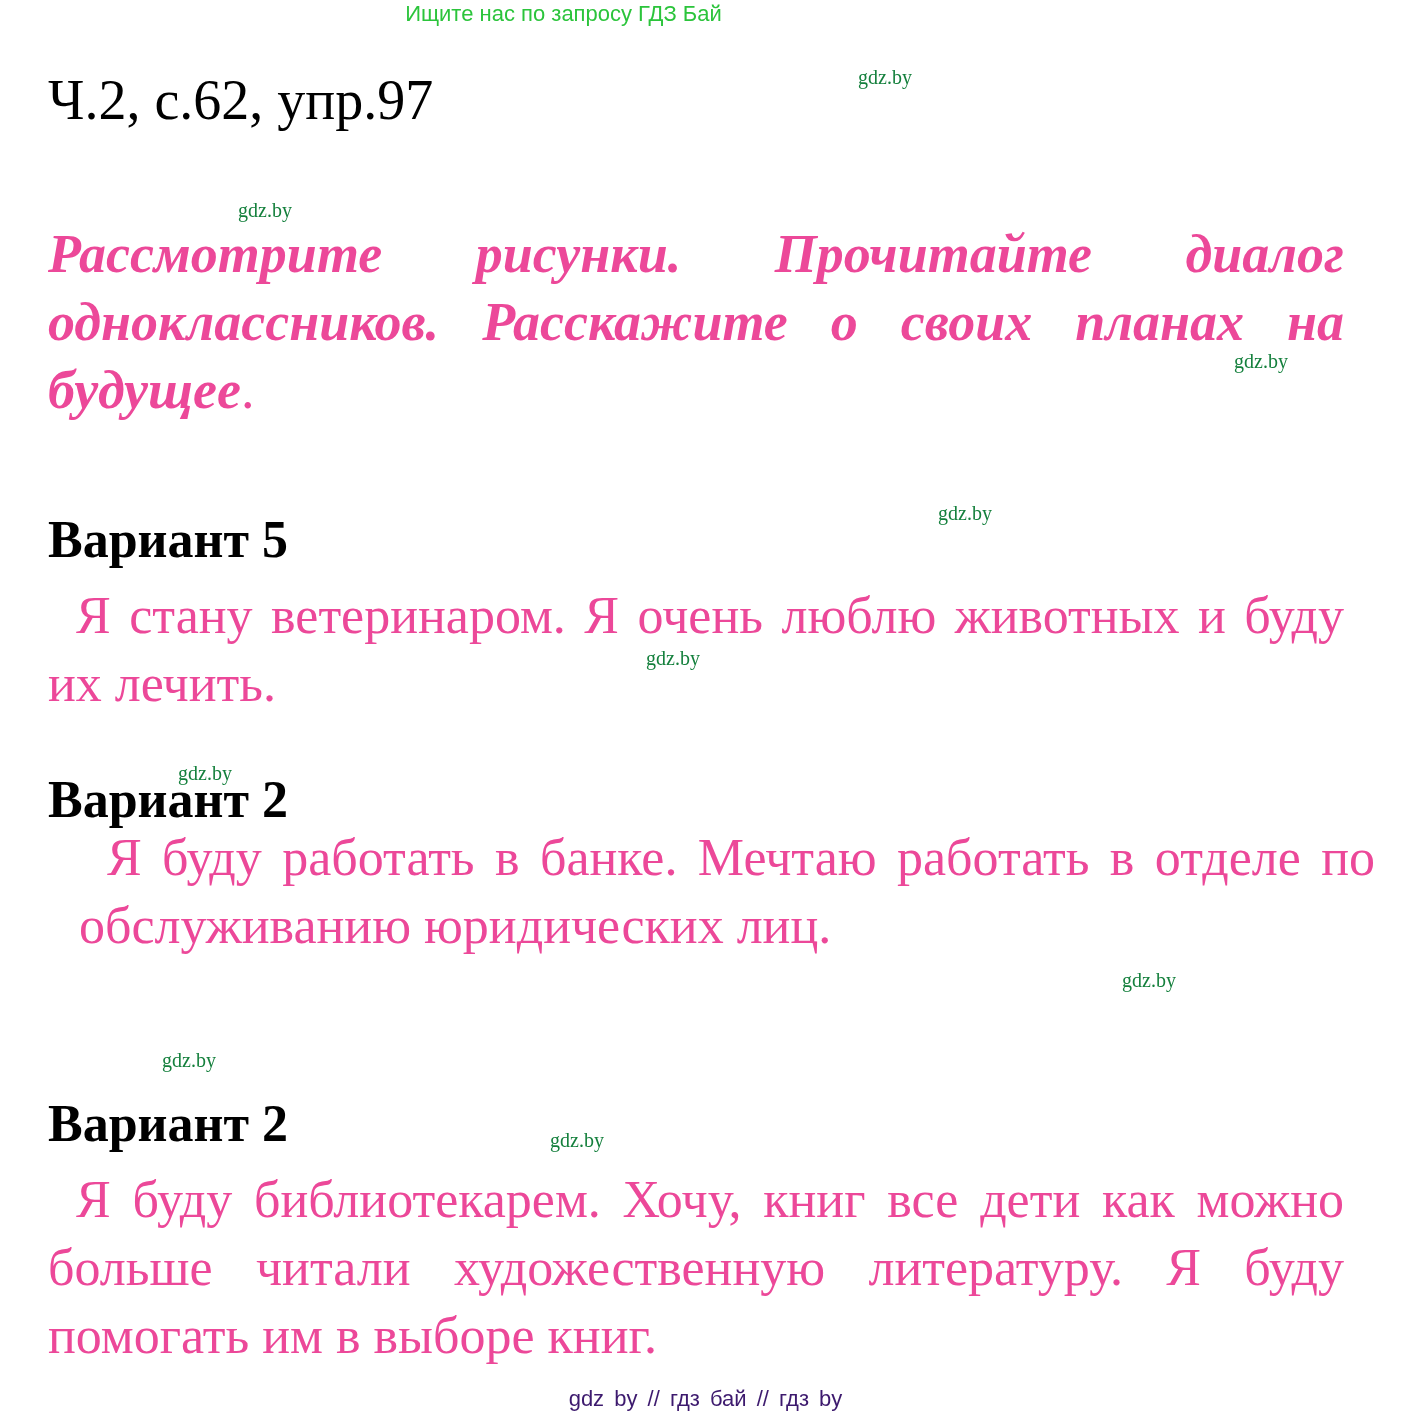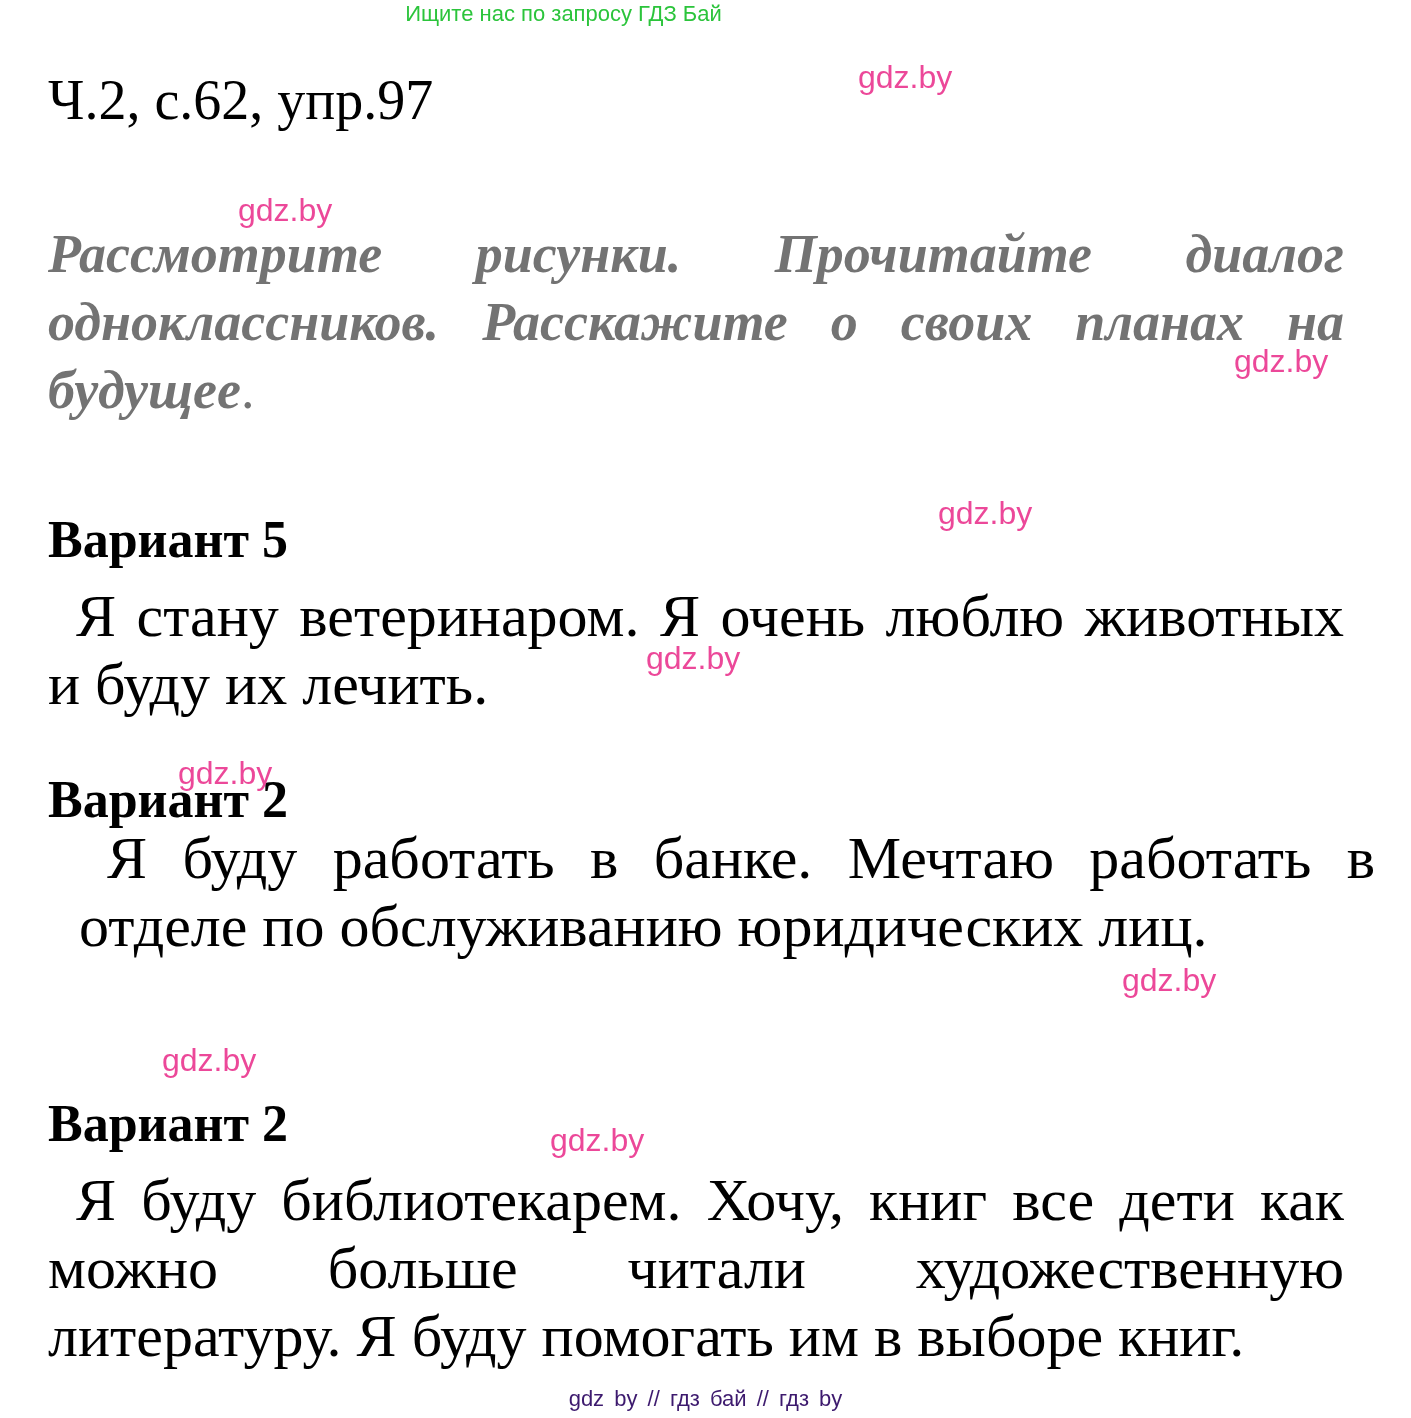--- a/index.html
+++ b/index.html
@@ -15,38 +15,38 @@
       font-size: 22px; line-height: 30px; color: #3d1a6e; word-spacing: 4px;
     }
     .title {
       position: absolute; left: 48px; top: 68px;
       font-family: "Liberation Serif", serif; font-weight: normal;
       font-size: 56px; line-height: 64px; color: #000;
     }
     .instruction {
       position: absolute; left: 48px; top: 220px; width: 1296px;
       font-family: "Liberation Serif", serif; font-weight: bold; font-style: italic;
-      font-size: 54px; line-height: 68px; color: #737373; text-align: justify;
+      font-size: 54px; line-height: 68px; color: #ec4899; text-align: justify;
       text-align-last: left;
     }
     .instruction .dot { font-weight: normal; font-style: normal; }
     .variant-heading {
       position: absolute; left: 48px;
       font-family: "Liberation Serif", serif; font-weight: bold;
       font-size: 52px; line-height: 60px; color: #000;
     }
     .variant-text {
       position: absolute; left: 48px; width: 1296px;
       font-family: "Liberation Serif", serif;
-      font-size: 60px; line-height: 68px; color: #000000;
+      font-size: 52px; line-height: 68px; color: #ec4899;
       text-align: justify; text-indent: 28px;
     }
     .wm {
-      position: absolute; font-family: Liberation Sans, sans-serif;
-      font-size: 32px; line-height: 32px; color: #ec4899;
+      position: absolute; font-family: Liberation Serif, serif;
+      font-size: 20px; line-height: 32px; color: #15803d;
     }
   </style>
 </head>
 <body>
 
 <div class="banner">Ищите нас по запросу ГДЗ Бай</div>
 
 <div class="title">Ч.2, с.62, упр.97</div>
 
 <div class="instruction"><span>Рассмотрите рисунки. Прочитайте диалог одноклассников. Расскажите о своих планах на будущее</span><span class="dot">.</span></div>

